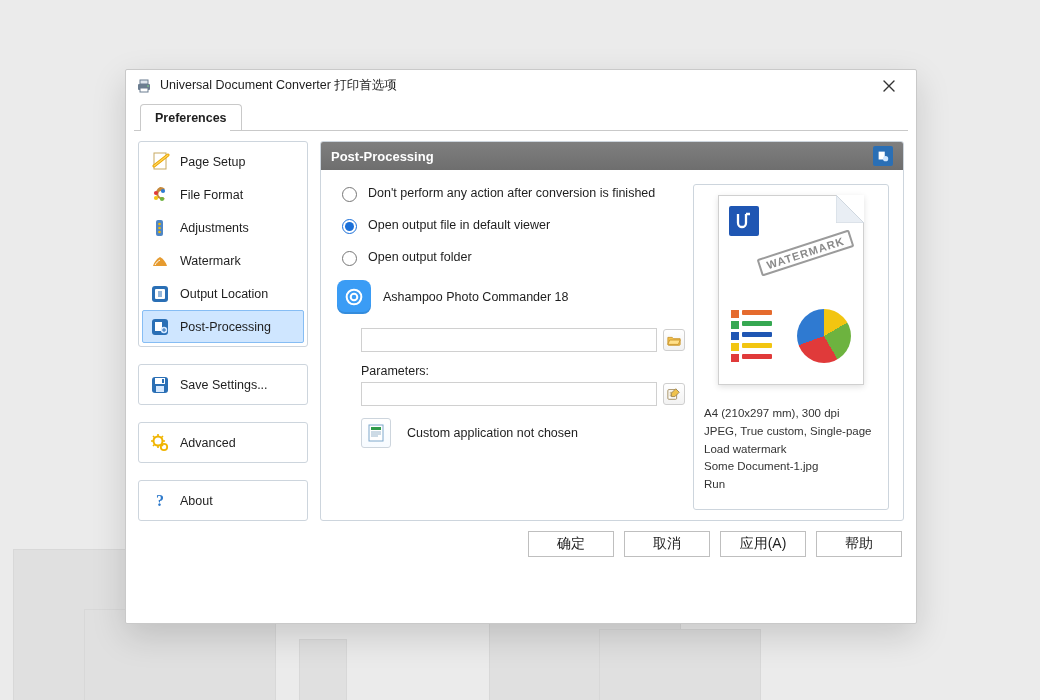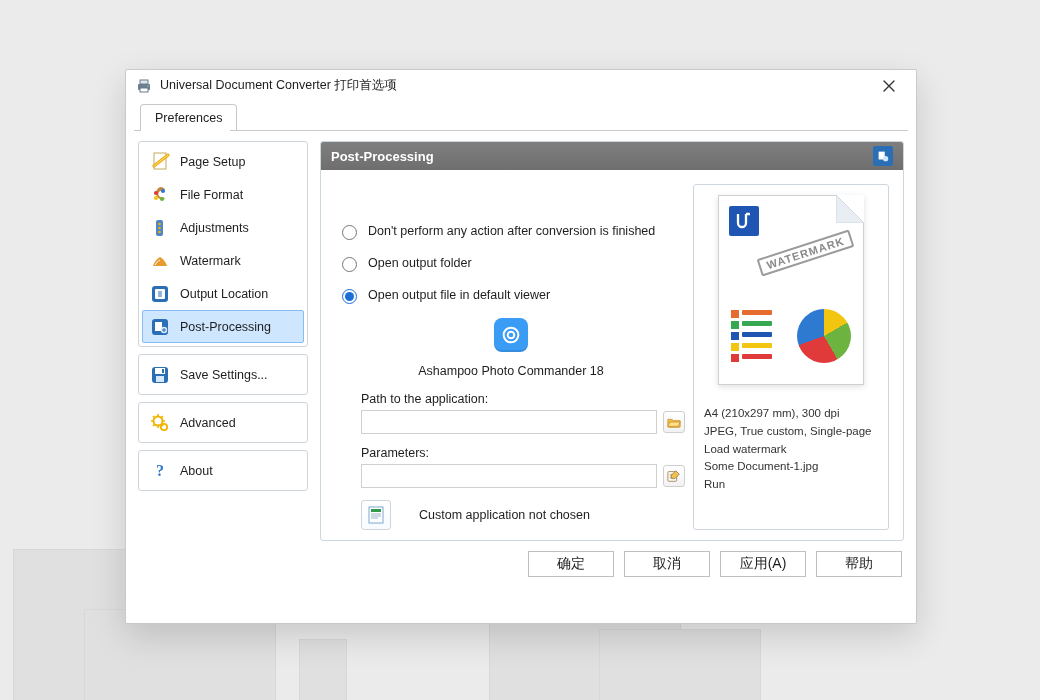--- a/index.html
+++ b/index.html
@@ -24,55 +24,55 @@
 
   .window{position:absolute;left:125px;top:69px;width:792px;height:555px;background:#fff;border:1px solid var(--edge);border-radius:2px;box-shadow:0 12px 34px rgba(0,0,0,.15);z-index:5;}
 
   .titlebar{display:flex;align-items:center;height:32px;padding:0 10px;border-bottom:1px solid transparent;}
   .titlebar .printer-icon{width:16px;height:16px;margin-right:8px;display:inline-flex;align-items:center;justify-content:center;}
   .titlebar .title{font-size:12.5px;}
   .titlebar .close{margin-left:auto;width:34px;height:100%;display:flex;align-items:center;justify-content:center;cursor:default;}
   .titlebar .close svg{width:12px;height:12px;}
 
   
-  .tabstrip{height:28px;margin-left:14px;display:flex;align-items:flex-end;}
+  .tabstrip{height:28px;margin-left:14px;display:flex;align-items:flex-end;font-weight:bold;}
   .tab{height:27px;padding:0 14px;display:flex;align-items:center;border:1px solid var(--edge);border-bottom:none;border-top-left-radius:4px;border-top-right-radius:4px;background:#fff;font-size:12.5px;position:relative;top:1px;}
   .tabrow-underline{height:1px;background:var(--edge);margin:0 8px 0 8px;}
   .tabrow-underline.cutout{position:relative;}
   .tabrow-underline.cutout::before{content:"";position:absolute;left:7px;width:89px;height:1px;background:#fff;}
 
   .body{display:flex;gap:12px;padding:10px 12px 10px 12px;}
 
   
-  .sidebar{width:170px;display:flex;flex-direction:column;gap:7px;}
+  .sidebar{width:170px;display:flex;flex-direction:column;gap:17px;}
   .sidegroup{border:1px solid var(--panel-border);border-radius:3px;padding:3px;background:#fff;display:flex;flex-direction:column;}
   .sideitem{display:flex;align-items:center;gap:10px;height:33px;padding:0 8px;border-radius:2px;cursor:default;}
   .sideitem .lbl{font-size:12.5px;}
   .sideitem.selected{background:var(--sel-bg);border:1px solid var(--sel-border);height:33px;padding:0 7px;}
   .icon22{width:20px;height:20px;display:inline-block;}
 
   
   .sideitem + .sideitem{}
 
   
   .main{flex:1;display:flex;flex-direction:column;border:1px solid var(--panel-border);border-radius:3px;overflow:hidden;}
   .main-header{height:28px;background:linear-gradient(var(--header-bg1),var(--header-bg2));color:#fff;font-weight:700;display:flex;align-items:center;padding:0 10px;font-size:13px;position:relative;}
   .main-header .hicon{margin-left:auto;width:20px;height:20px;display:flex;align-items:center;justify-content:center;background:#2a6fb5;border-radius:2px;color:#fff;}
   .main-body{flex:1;display:flex;gap:8px;padding:14px 14px 10px 16px;}
-  .options{flex:1;margin-top:38px;}
+  .options{flex:1;}
   .radio{display:flex;align-items:center;gap:8px;margin-bottom:14px;font-size:12.5px;}
   .radio input{width:15px;height:15px;accent-color:var(--blue);}
   .indent{margin-left:24px;}
-  .appbox{display:flex;align-items:center;gap:12px;margin:0 0 14px 0;flex-direction:column;}
+  .appbox{display:flex;align-items:center;gap:12px;margin:0 0 14px 0;}
   .appicon{width:34px;height:34px;border-radius:8px;background:#3a9cf5;display:flex;align-items:center;justify-content:center;box-shadow:inset 0 -2px 0 rgba(0,0,0,.1);}
   .fieldlabel{font-size:12.5px;margin-bottom:4px;}
   .field{display:flex;align-items:center;gap:6px;margin-bottom:12px;}
   .field input{flex:1;height:24px;border:1px solid #d0d0d0;background:#fff;padding:0 6px;font-size:12.5px;}
   .iconbtn{width:22px;height:22px;border:1px solid #cfcfcf;border-radius:3px;background:linear-gradient(#fff,#f2f2f2);display:flex;align-items:center;justify-content:center;}
-  .custombox{display:flex;align-items:center;gap:28px;margin-top:4px;}
+  .custombox{display:flex;align-items:center;gap:16px;margin-top:4px;}
   .thumbicon{width:30px;height:30px;border:1px solid var(--panel-border);border-radius:3px;display:flex;align-items:center;justify-content:center;background:linear-gradient(#fff,#f7fbff);}
 
   
   .preview{width:196px;border:1px solid var(--panel-border);border-radius:3px;padding:10px 10px 8px 10px;display:flex;flex-direction:column;align-items:center;}
   .page{width:146px;height:190px;background:#fff;border:1px solid #d0d0d0;position:relative;margin-bottom:20px;padding:10px 10px 10px 10px;box-shadow:0 2px 6px rgba(0,0,0,.12);}
   .dog-ear{position:absolute;right:-1px;top:-1px;width:28px;height:28px;}
   .ulogo{width:30px;height:30px;background:#1f56b3;display:flex;align-items:center;justify-content:center;border-radius:2px;color:#fff;font-weight:700;font-size:16px;margin-bottom:6px;}
   .wmstamp{position:absolute;top:48px;left:38px;transform:rotate(-18deg);border:2px solid #9b9b9b;color:#8a8a8a;padding:1px 6px;font-size:11px;letter-spacing:1px;font-weight:700;border-radius:2px;}
   .charts{position:absolute;left:12px;right:12px;bottom:12px;height:72px;display:flex;gap:10px;align-items:center;}
   .bars{width:46px;display:flex;flex-direction:column;gap:3px;}
@@ -226,42 +226,41 @@
 
       <div class="main-body">
         <div class="options">
 
           <label class="radio">
             <input type="radio" name="pp" style="">
             <span>Don't perform any action after conversion is finished</span>
           </label>
 
           <label class="radio">
+            <input type="radio" name="pp" checked="" style="">
+            <span>Open output file in default viewer</span>
+          </label>
+
+          <label class="radio">
             <input type="radio" name="pp" style="">
             <span>Open output folder</span>
-          </label>
-
-          <label class="radio">
-            <input type="radio" name="pp" checked="" style="">
-            <span>Open output file in default viewer</span>
           </label>
 
           <div class="indent appbox">
             <div class="appicon">
               <svg viewBox="0 0 24 24" width="22" height="22">
                   <circle cx="12" cy="12" r="8" fill="none" stroke="#fff" stroke-width="2.2"></circle>
                   <circle cx="12" cy="12" r="3.6" fill="none" stroke="#fff" stroke-width="2.2"></circle>
                 </svg>
             </div>
             <span>Ashampoo Photo Commander 18</span>
           </div>
 
 
           <div class="indent">
-            <div class="fieldlabel">Path to the application:</div>
             <div class="field">
               <input type="text" value="" style="">
               <div class="iconbtn">
                 <svg viewBox="0 0 16 16" width="14" height="14">
                     <path d="M1 5h5l1.5 1.5H15V13a1 1 0 0 1-1 1H2a1 1 0 0 1-1-1z" fill="#f2c14b" stroke="#c9952c"></path>
                     <path d="M3 8h12l-2 5H1z" fill="#ffe08a" stroke="#c9952c"></path>
                   </svg>
               </div>
             </div>
 

